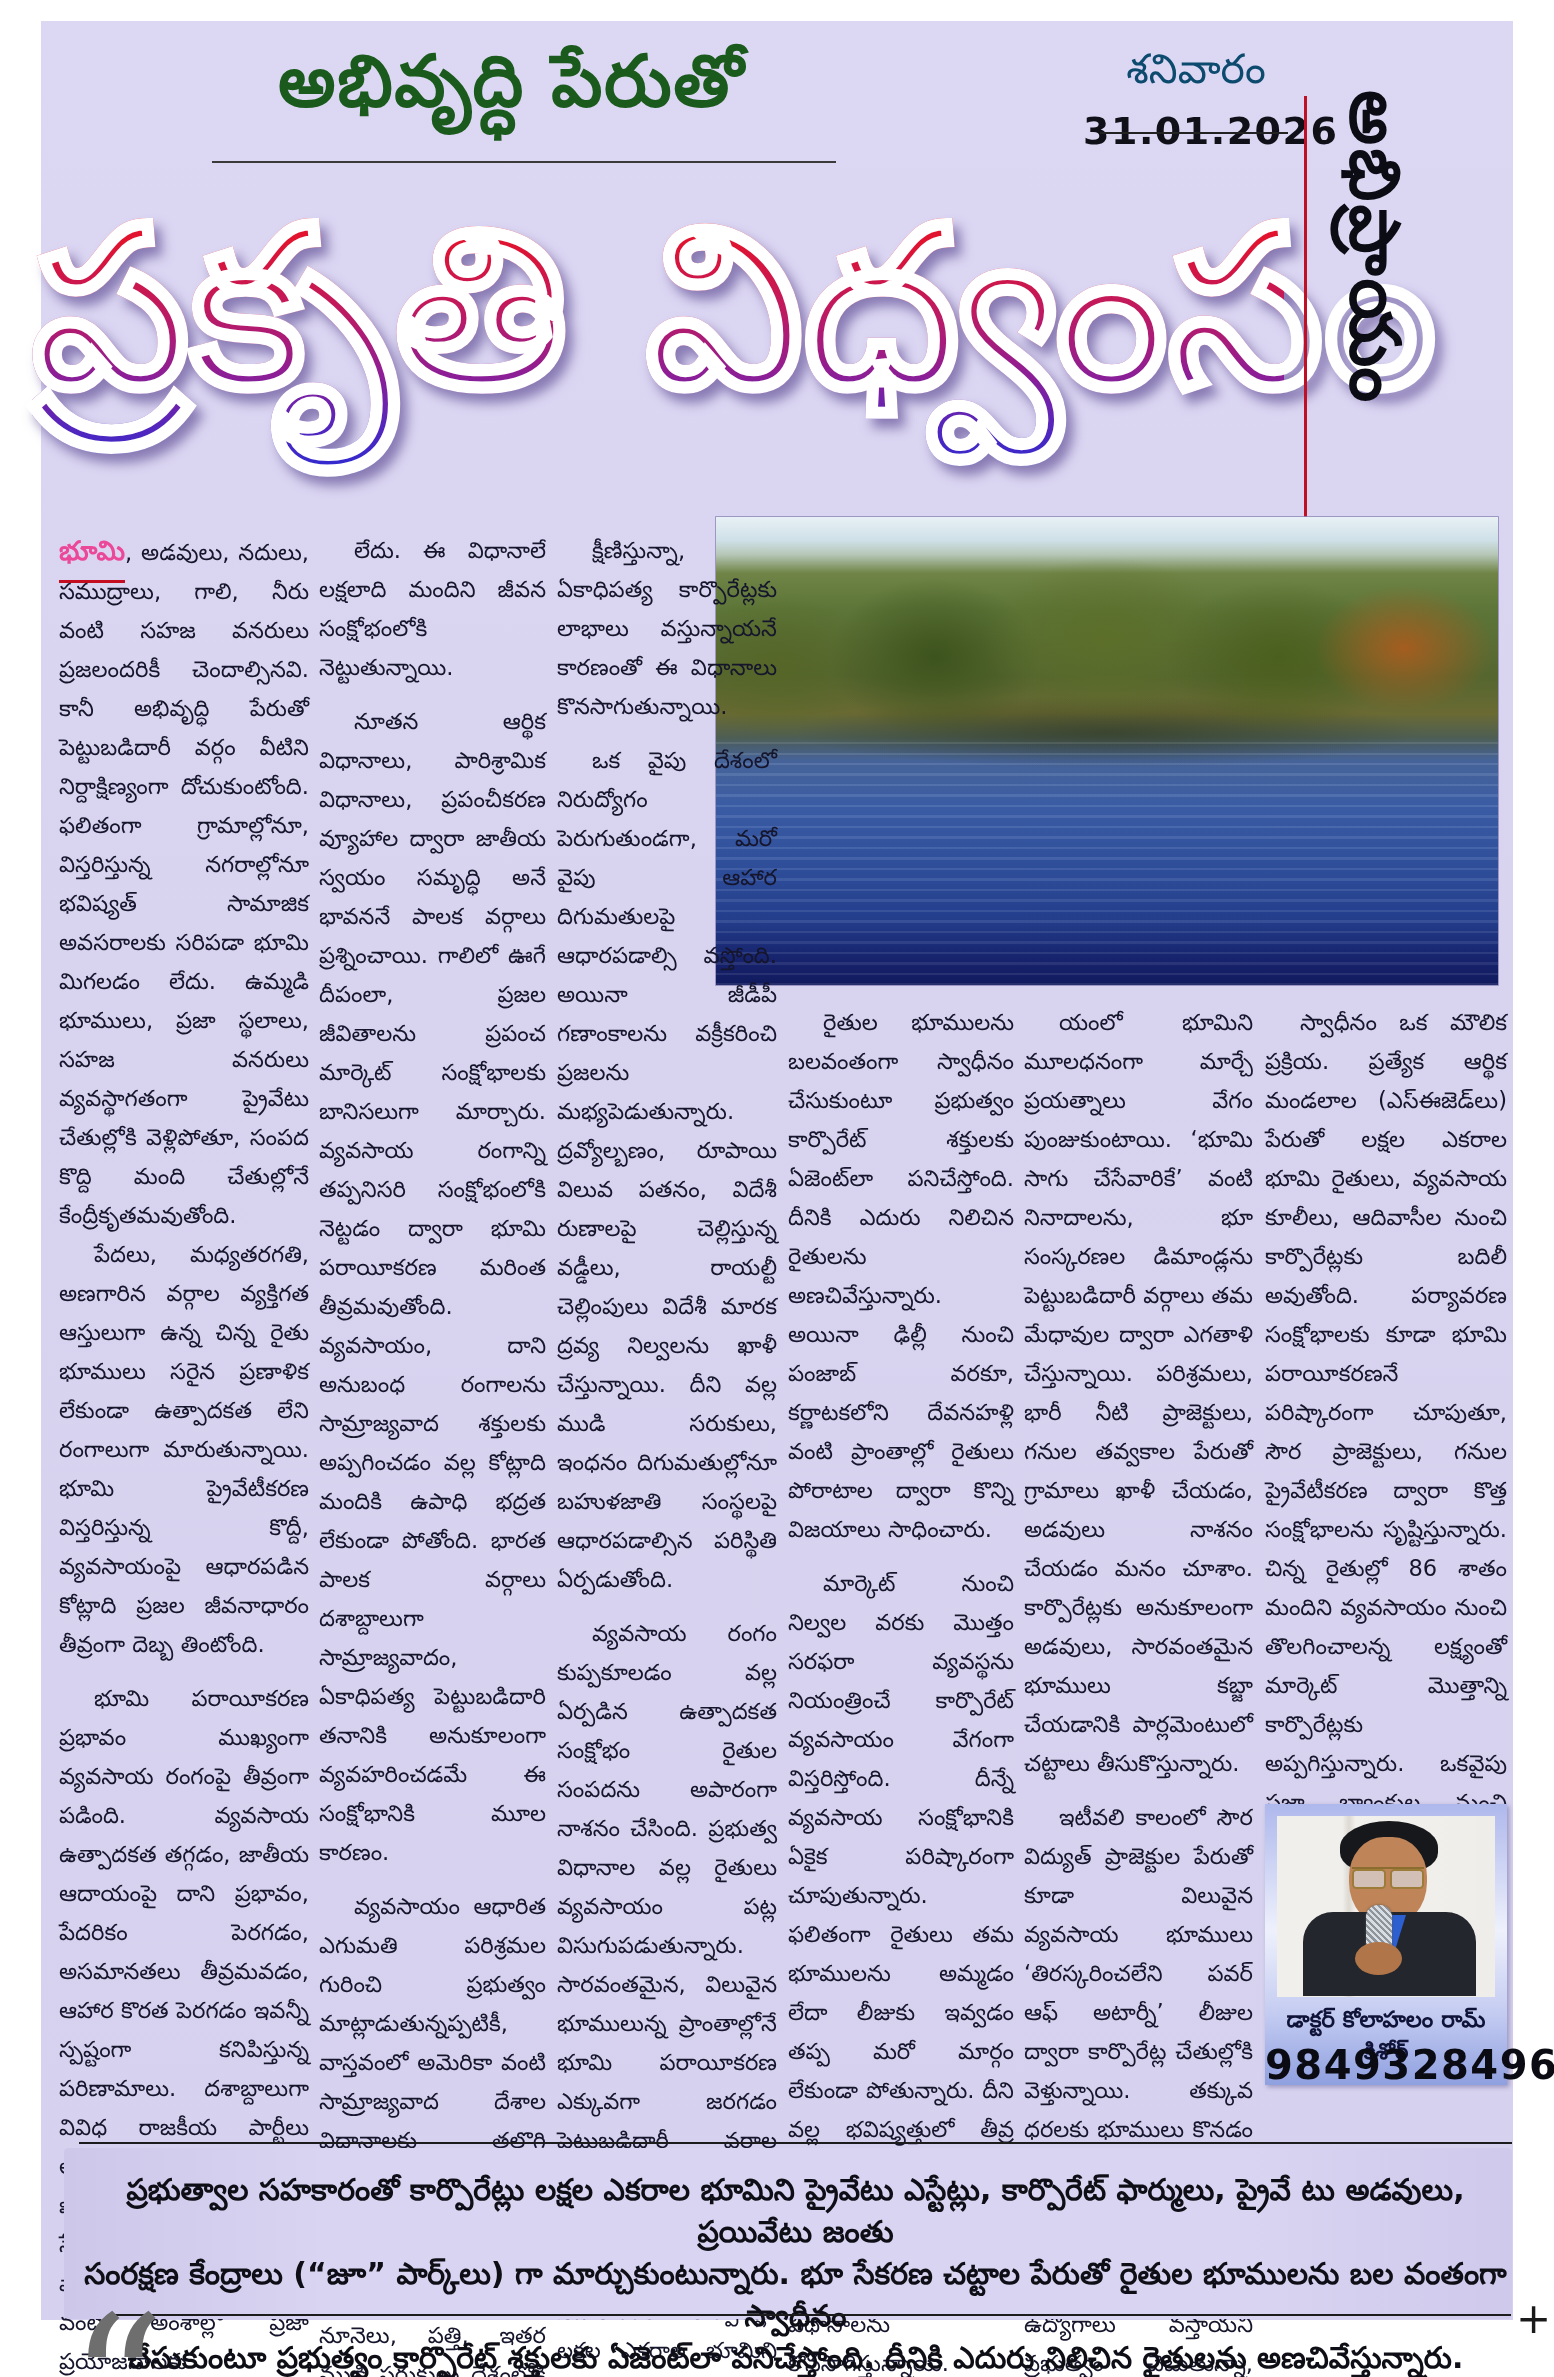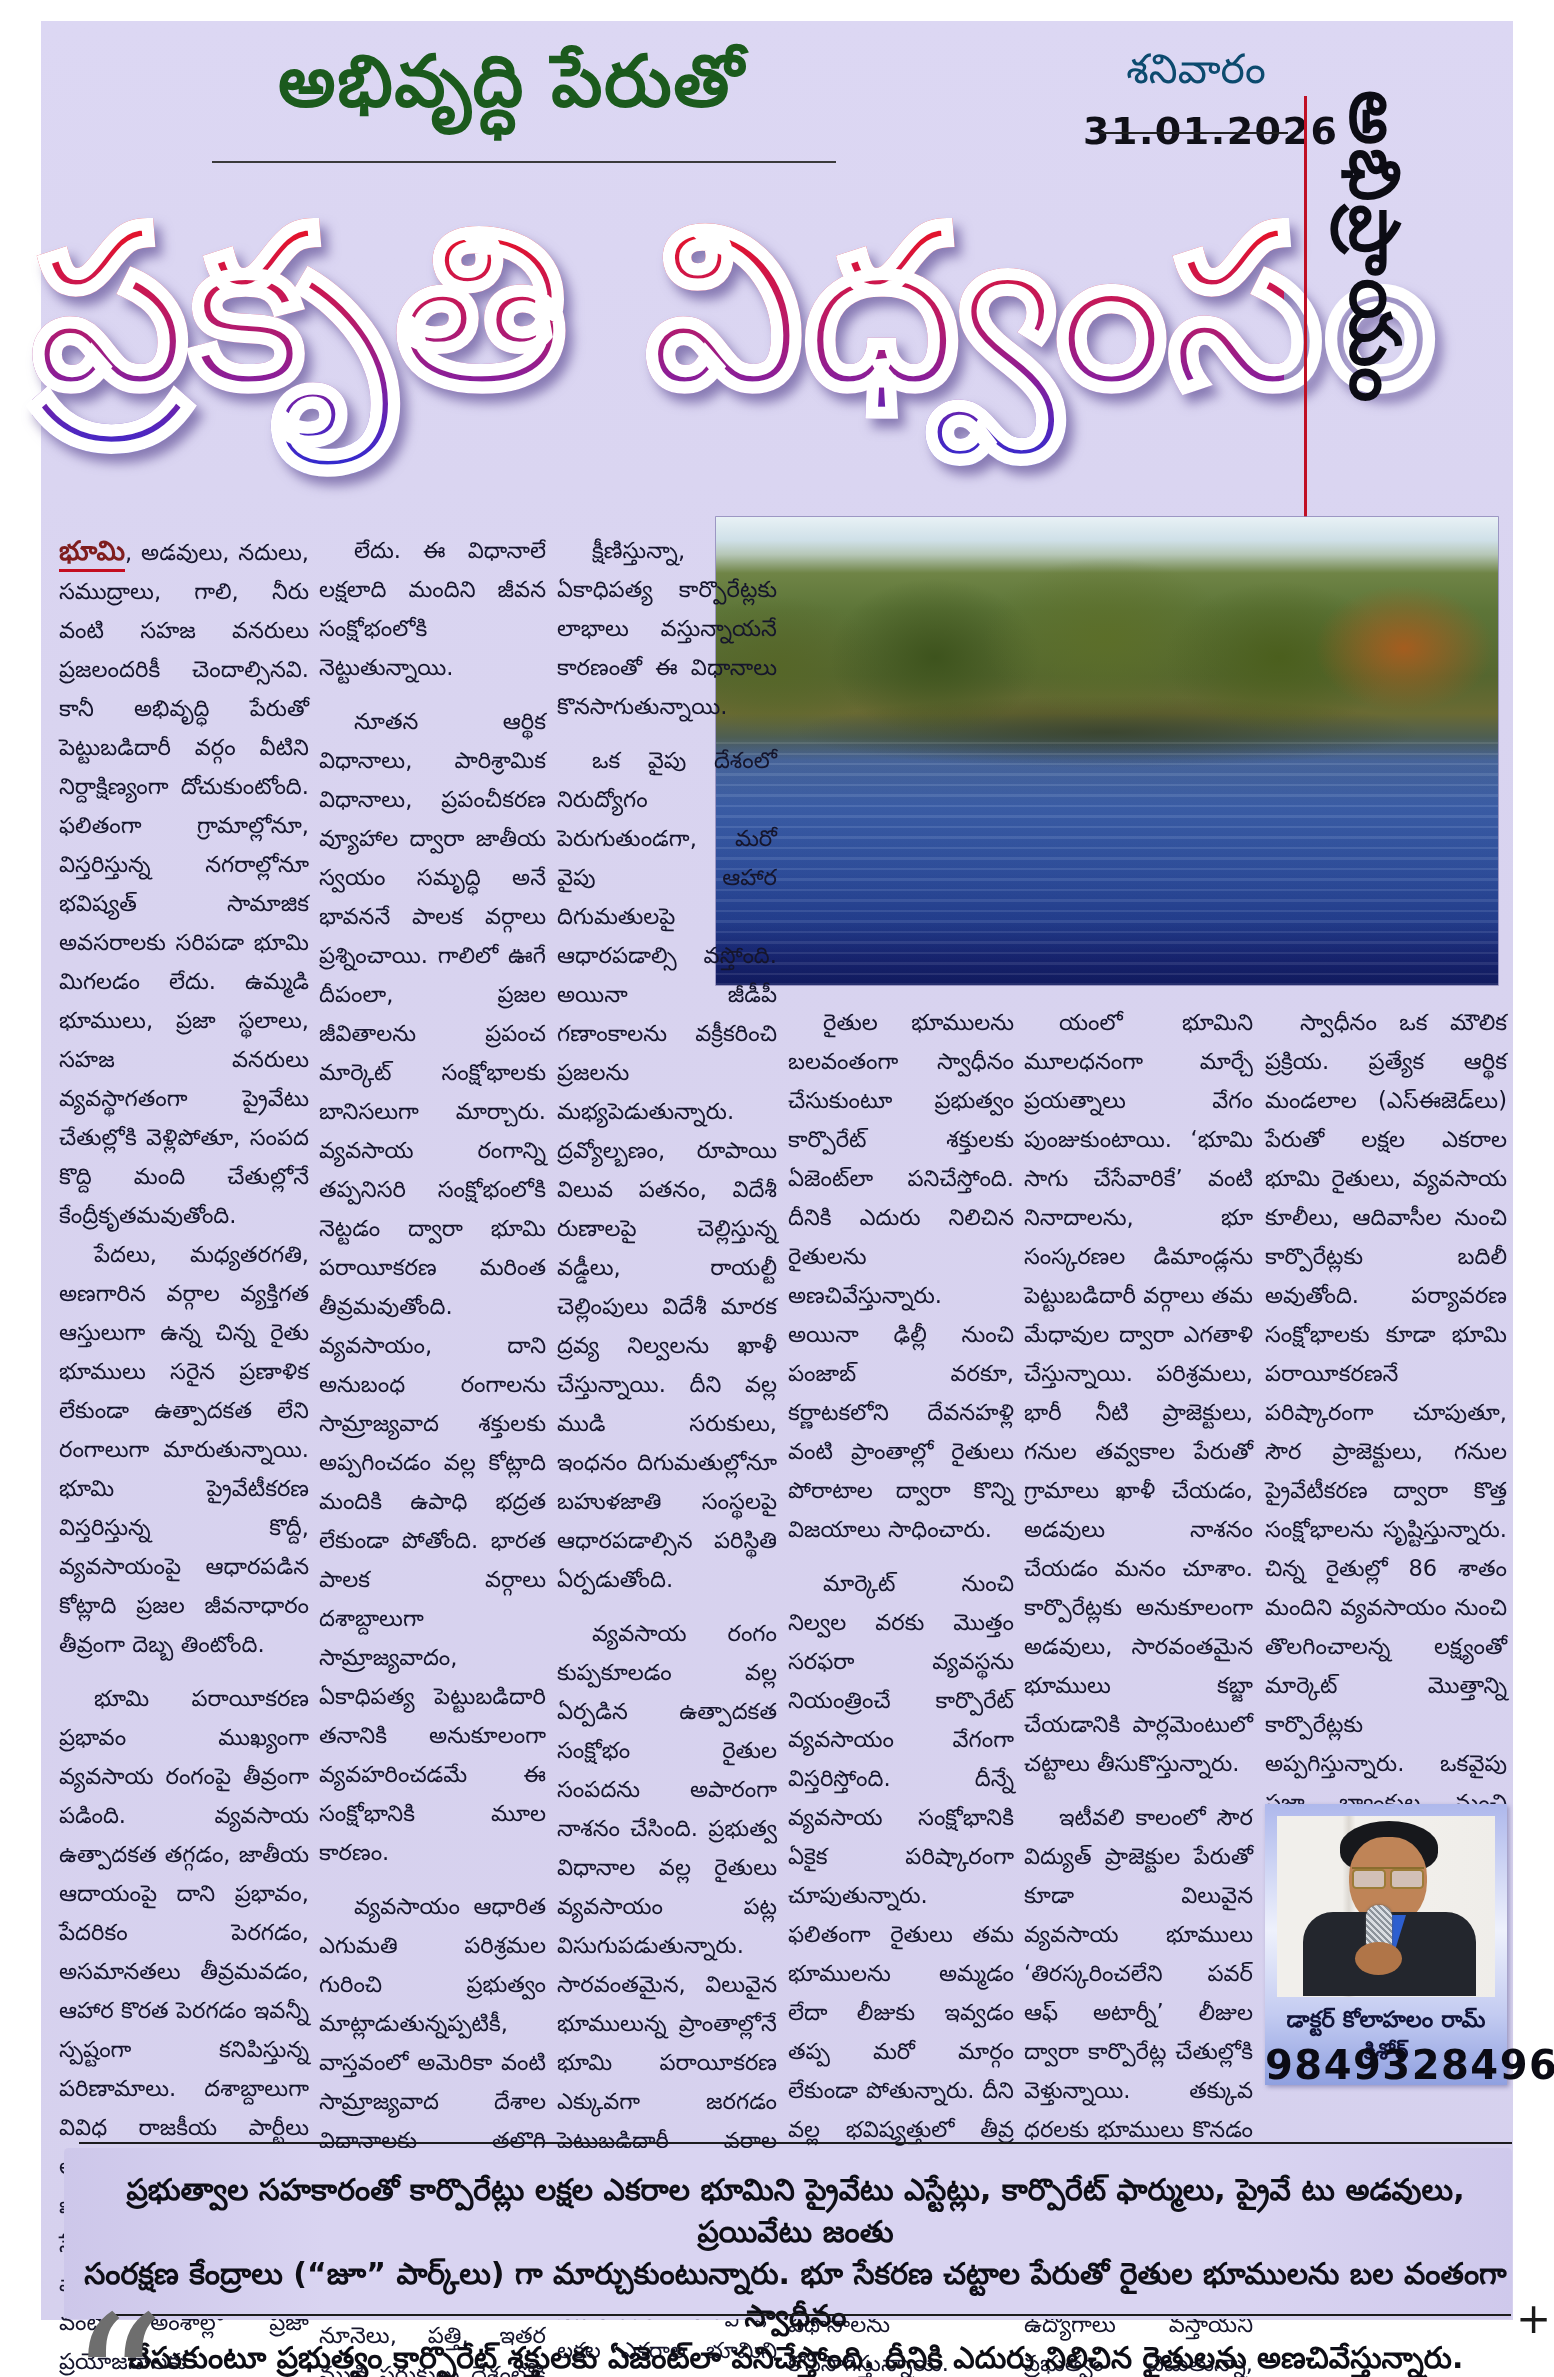--- a/index.html
+++ b/index.html
@@ -48,21 +48,21 @@
   .col{position:absolute;font-size:22.6px;line-height:39px;text-align:justify;color:#15152c;}
   .col p{margin:0;text-indent:35px;}
   .col p.no-indent{text-indent:0;}
   .col p + p{margin-top:15px;}
   .col1{left:59px;top:531px;width:250px;}
   .col2{left:319px;top:531px;width:227px;}
   .col3{left:557px;top:531px;width:220px;}
   .col4{left:788px;top:1003px;width:226px;}
   .col5{left:1024px;top:1003px;width:229px;}
   .col6{left:1265px;top:1003px;width:242px;}
-  .lead{color:#7f1d1d;font-weight:bold;font-size:27px;border-bottom:3px solid #c40d20;padding-bottom:3px;margin-top:17px;}
+  .lead{color:#ec4899;font-weight:bold;font-size:27px;border-bottom:3px solid #c40d20;padding-bottom:14px;margin-top:17px;}
   
   .author-card{position:absolute;left:1265px;top:1804px;width:242px;height:281px;
       background:linear-gradient(180deg,#aeb8ec 0%,#eef1fc 45%,#c3cbf1 75%,#8fa0e0 100%);
       box-shadow:1.5px 2.3px 4.5px rgba(60,60,120,.4);}
   .author-photo{position:absolute;left:12px;top:12px;right:12px;height:181px;overflow:hidden;
       background:linear-gradient(90deg,#f1efeb 0%,#f1efeb 30%,#dcd8d2 33%,#f3f1ed 36%,#efede9 100%);}
   .ap-hair{position:absolute;left:63px;top:4.5px;width:98px;height:53px;background:#17181c;border-radius:50% 50% 40% 40%;}
   .ap-face{position:absolute;left:72px;top:21px;width:78px;height:90px;background:#bf8457;border-radius:46% 46% 52% 52%;}
   .ap-glasses{position:absolute;left:75px;top:51px;width:72px;height:19.6px;
       border-top:2.3px solid #8a6d2f;display:flex;gap:4.5px;}

